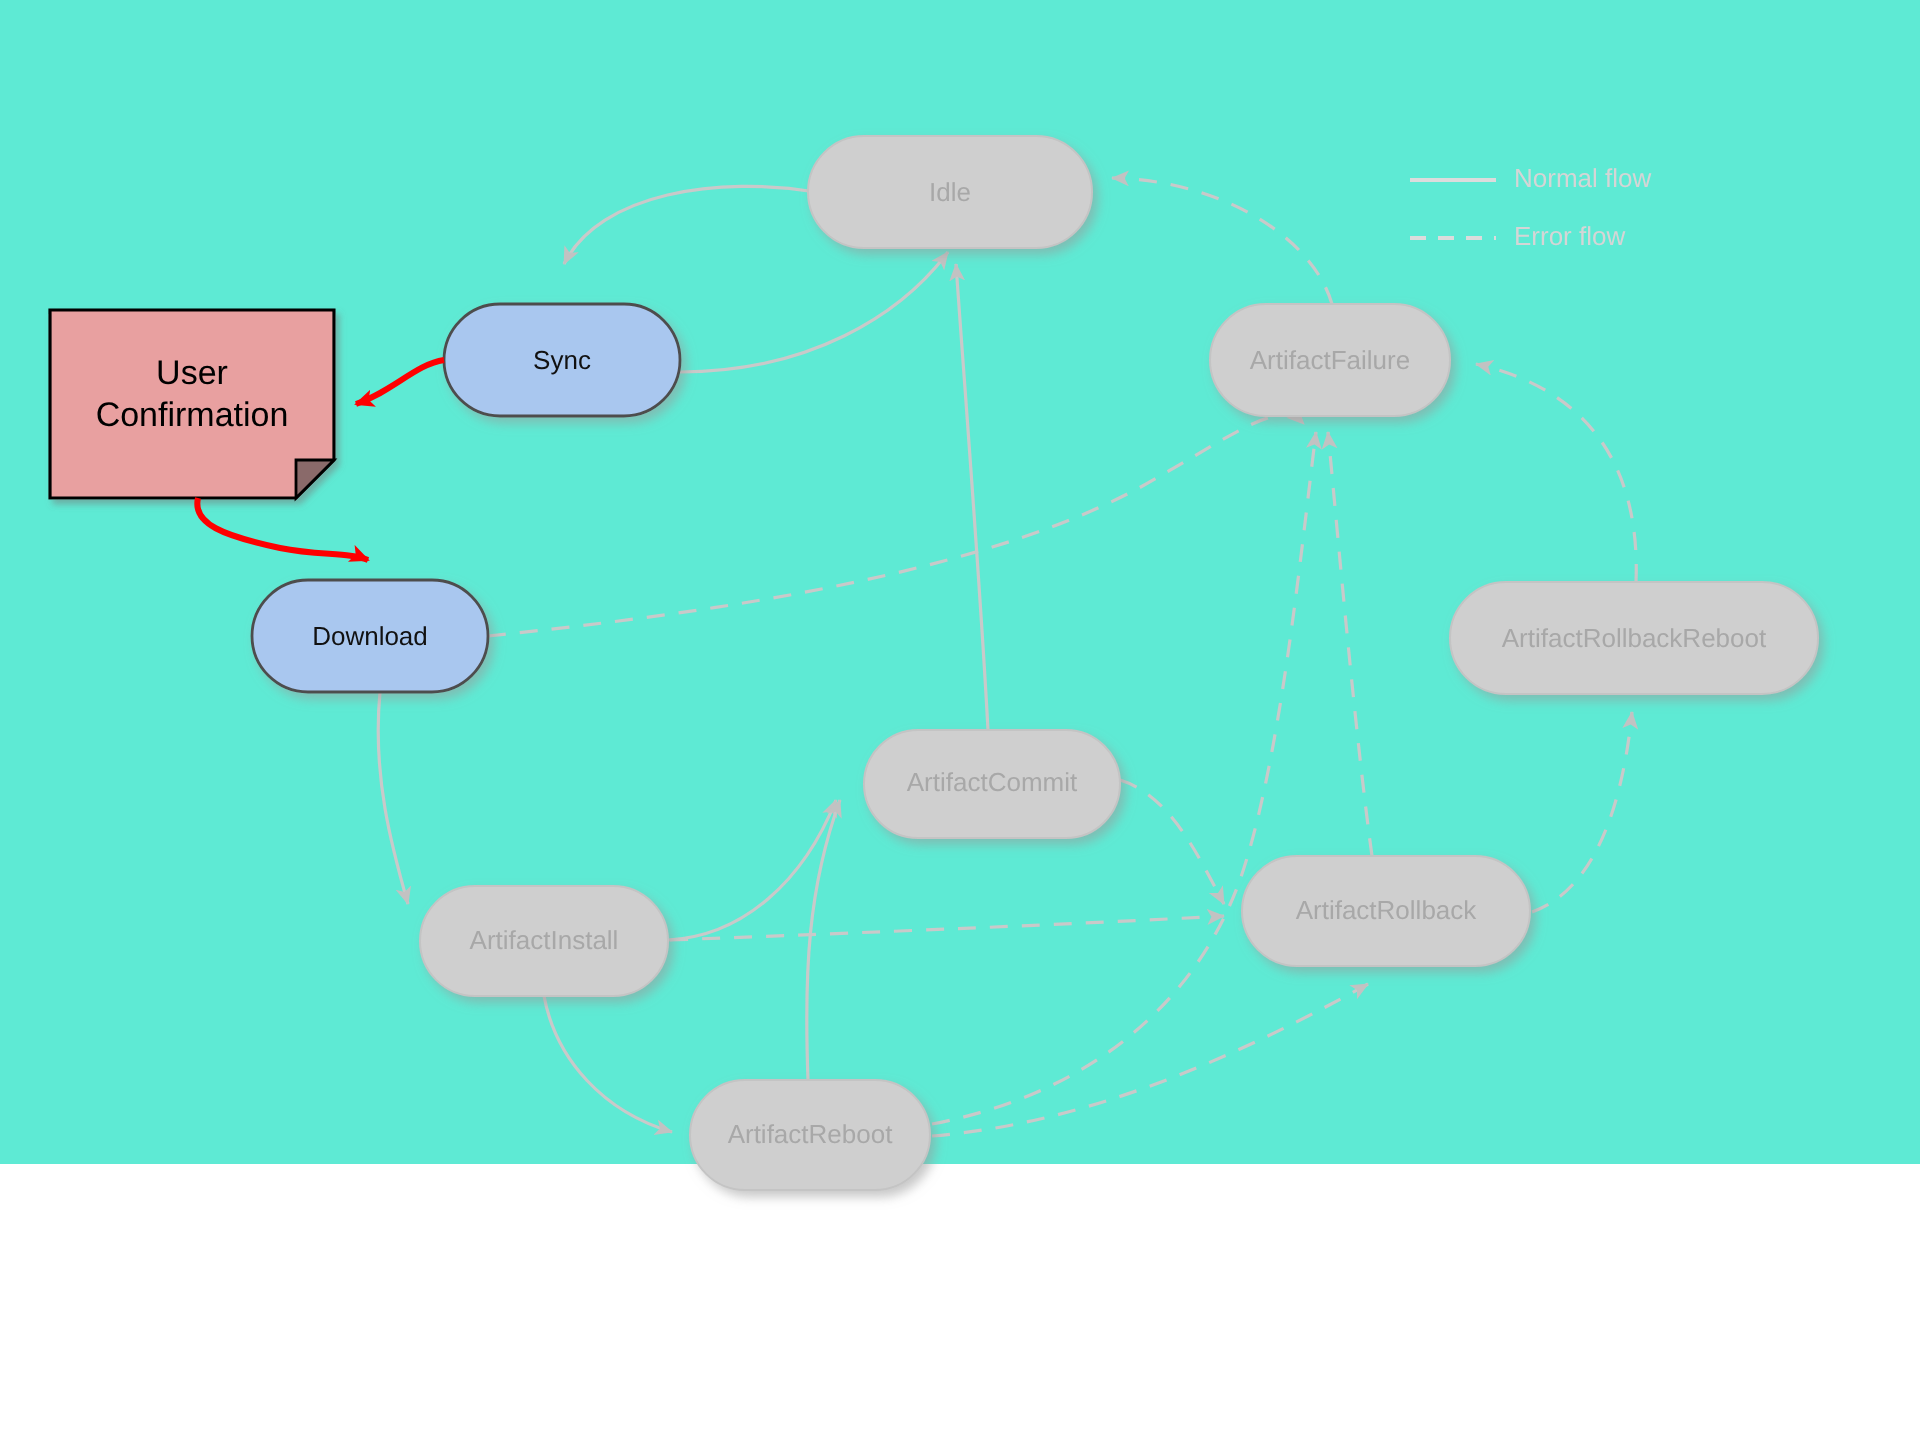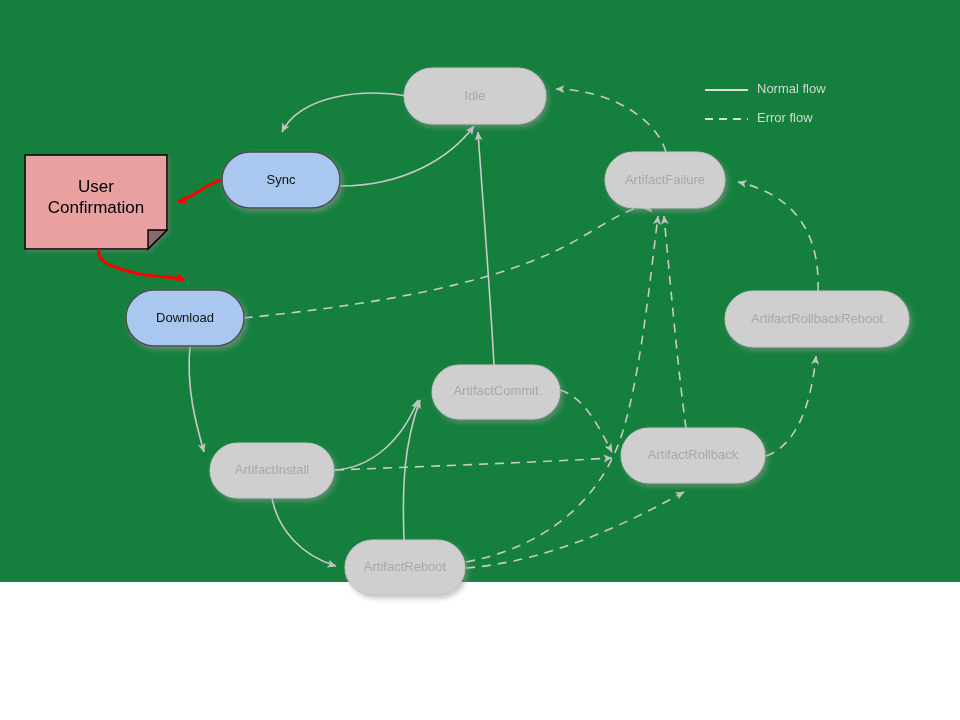--- a/index.html
+++ b/index.html
@@ -10,21 +10,21 @@
   body {
     width: 960px;
     height: 720px;
     overflow: hidden;
     font-family: "Liberation Sans", sans-serif;
   }
   #diagram-root {
     position: relative;
     width: 960px;
     height: 582px;
-    background: #15803d;
+    background: #5eead4;
   }
   svg#state-diagram {
     display: block;
     width: 960px;
     height: 720px;
   }
   .node-label {
     font-family: "Liberation Sans", sans-serif;
     font-size: 13px;
     text-anchor: middle;

